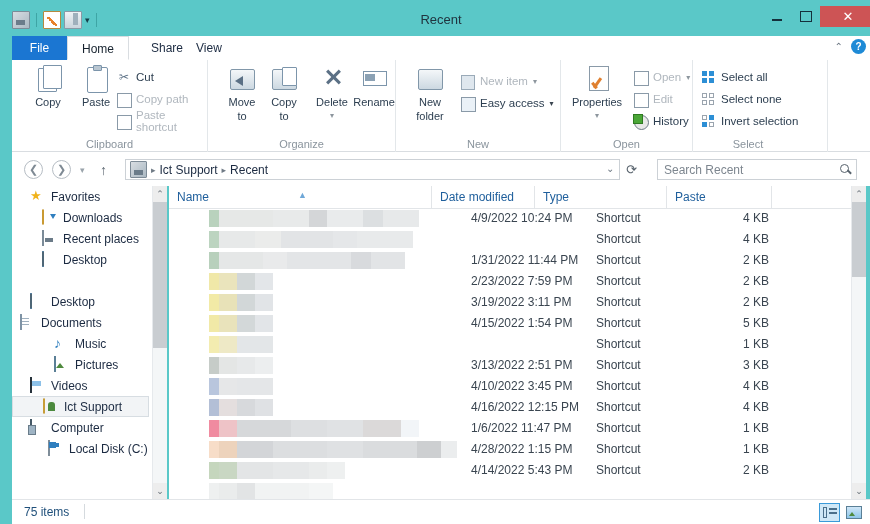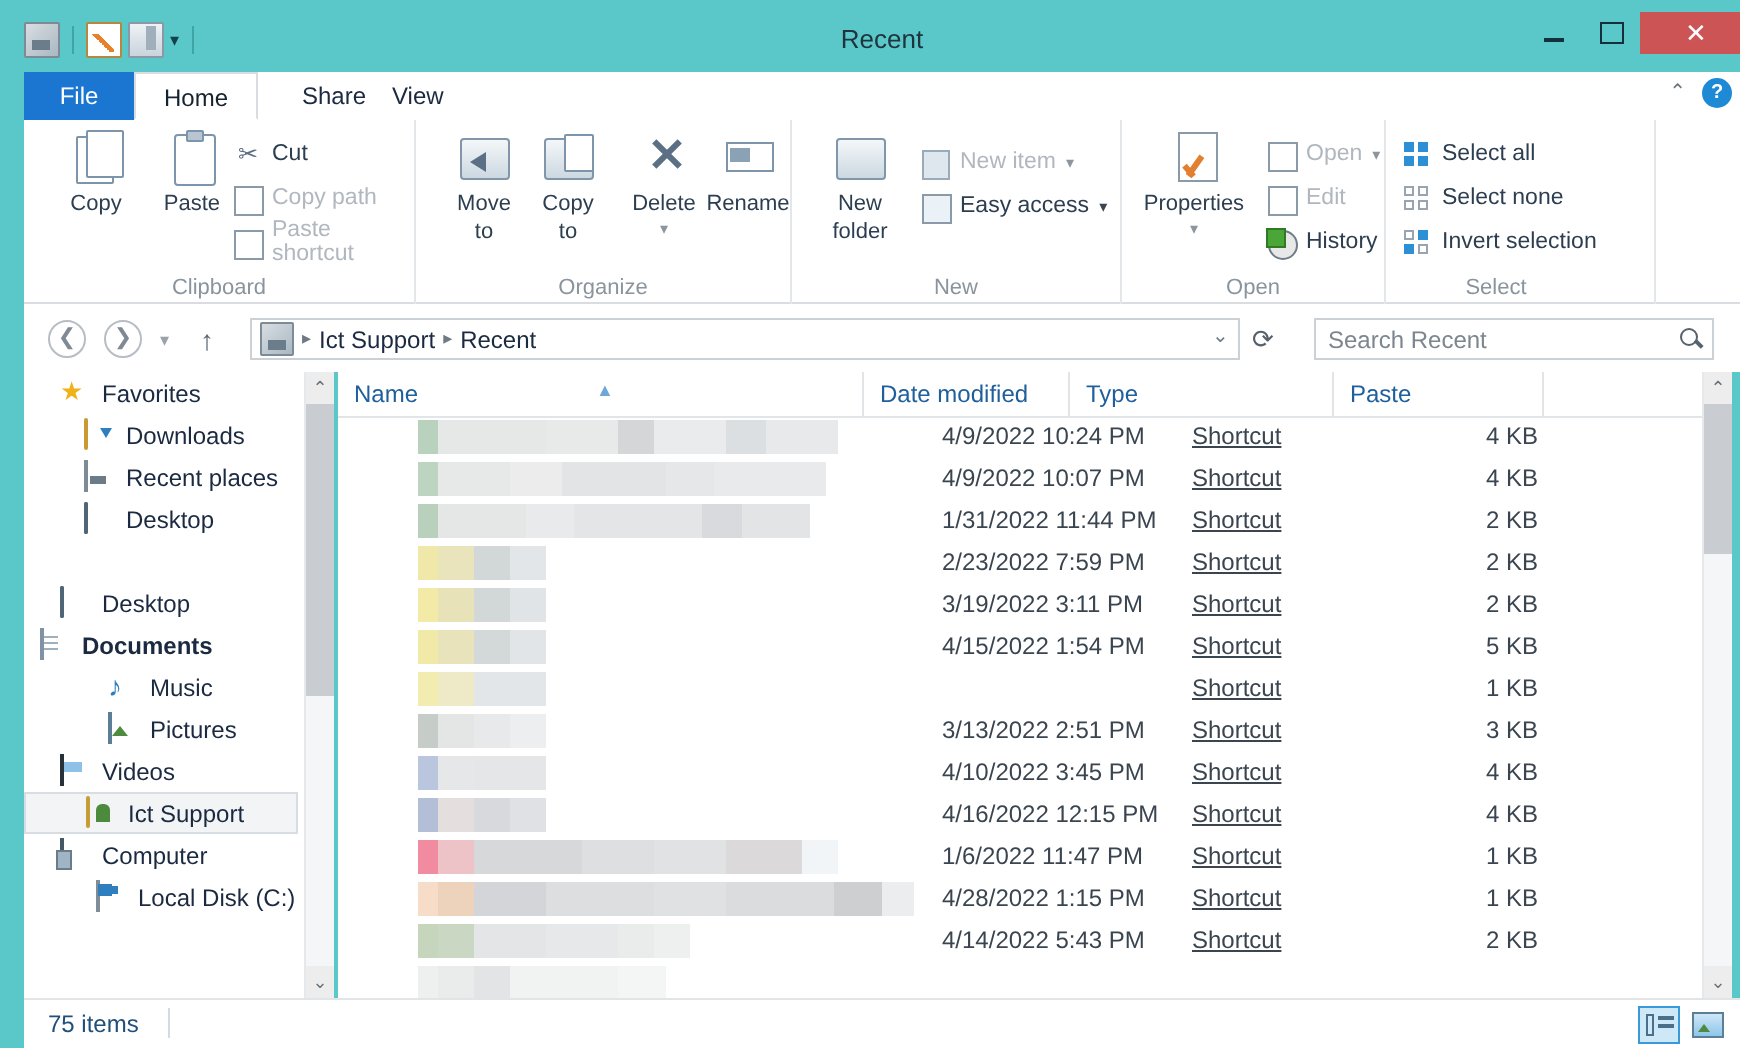--- a/index.html
+++ b/index.html
@@ -156,21 +156,21 @@
   .listpane{position:absolute;left:163px;top:180px;width:688px;height:313px;background:#fff;}
   .colhead{position:absolute;left:0;top:0;width:688px;height:22px;border-bottom:1px solid #e2e5e8;}
   .colhead .ch{position:absolute;top:0;height:22px;line-height:22px;font-size:12px;color:#1f5f9c;
     border-left:1px solid #e2e5e8;padding-left:8px;box-sizing:border-box;}
   .sortmark{position:absolute;left:129px;top:-2px;font-size:9px;color:#6fa8d8;}
   .rows{position:absolute;left:0;top:22px;width:688px;height:291px;overflow:hidden;margin-left:32px;}
   .row{height:21px;position:relative;font-size:12px;color:#3a4550;}
   .row .name-blur{position:absolute;left:8px;top:2px;height:17px;}
   .row .cell{position:absolute;top:0;line-height:21px;}
   .c-date{left:270px;}
-  .c-type{left:395px;text-decoration:underline;}
+  .c-type{left:395px;}
   .c-size{left:505px;width:63px;text-align:right;}
   .blur-seg{display:inline-block;height:17px;vertical-align:top;}
   .listscroll{position:absolute;left:845px;top:180px;width:14px;height:313px;background:#f4f6f7;border-left:1px solid #e6e9ec;}
   .listscroll .arr{width:14px;height:16px;text-align:center;font-size:9px;color:#666f77;line-height:16px;background:#ededed;}
   .listscroll .thumb{position:absolute;left:0;top:16px;width:14px;height:75px;background:#c9cdd1;}
   .listscroll .arr.bottom{position:absolute;bottom:0;left:0;}
   
   .statusbar{position:absolute;left:6px;top:493px;width:858px;height:25px;background:#fff;border-top:1px solid #e2e5e8;}
   .status-text{position:absolute;left:12px;top:5px;font-size:12px;color:#1f4f7a;}
   .status-div{position:absolute;left:72px;top:4px;width:1px;height:15px;background:#d5dade;}
@@ -420,21 +420,21 @@
     </div>
     <div class="navitem" style="padding-left:30px;">
       <span class="ic"><i class="ic-monitor"></i></span>
       <span>Desktop</span>
     </div>
     <div class="navitem" style="height:21px;"></div>
     <div class="navitem" style="padding-left:18px;">
       <span class="ic"><i class="ic-monitor"></i></span>
       <span>Desktop</span>
     </div>
-    <div class="navitem" style="font-weight:bold;">
+    <div class="navitem" style="">
       <span class="ic"><i class="ic-doc"></i></span>
       <span>Documents</span>
     </div>
     <div class="navitem" style="padding-left:42px;">
       <span class="ic ic-music">♪</span>
       <span>Music</span>
     </div>
     <div class="navitem" style="padding-left:42px;">
       <span class="ic"><i class="ic-pic"></i></span>
       <span>Pictures</span>
@@ -482,21 +482,20 @@
         </span>
         <span class="cell c-date">4/9/2022 10:24 PM</span>
         <span class="cell c-type">Shortcut</span>
         <span class="cell c-size">4 KB</span>
       </div>
 
       <div class="row">
         <span class="name-blur">
           <i class="blur-seg" style="width:10px;background:#bcd4c0;"></i><i class="blur-seg" style="width:36px;background:#e7e9e9;"></i><i class="blur-seg" style="width:26px;background:#ebeceb;"></i><i class="blur-seg" style="width:52px;background:#e2e4e6;"></i><i class="blur-seg" style="width:24px;background:#e5e7e9;"></i><i class="blur-seg" style="width:56px;background:#e8eaeb;"></i>
         </span>
-        <span class="cell c-date">4/9/2022 10:07 PM</span>
         <span class="cell c-type">Shortcut</span>
         <span class="cell c-size">4 KB</span>
       </div>
 
       <div class="row">
         <span class="name-blur">
           <i class="blur-seg" style="width:10px;background:#b8d0bc;"></i><i class="blur-seg" style="width:44px;background:#e5e7e7;"></i><i class="blur-seg" style="width:24px;background:#e9eaeb;"></i><i class="blur-seg" style="width:64px;background:#e3e5e7;"></i><i class="blur-seg" style="width:20px;background:#d8dadd;"></i><i class="blur-seg" style="width:34px;background:#e2e4e6;"></i>
         </span>
         <span class="cell c-date">1/31/2022 11:44 PM</span>
         <span class="cell c-type">Shortcut</span>

